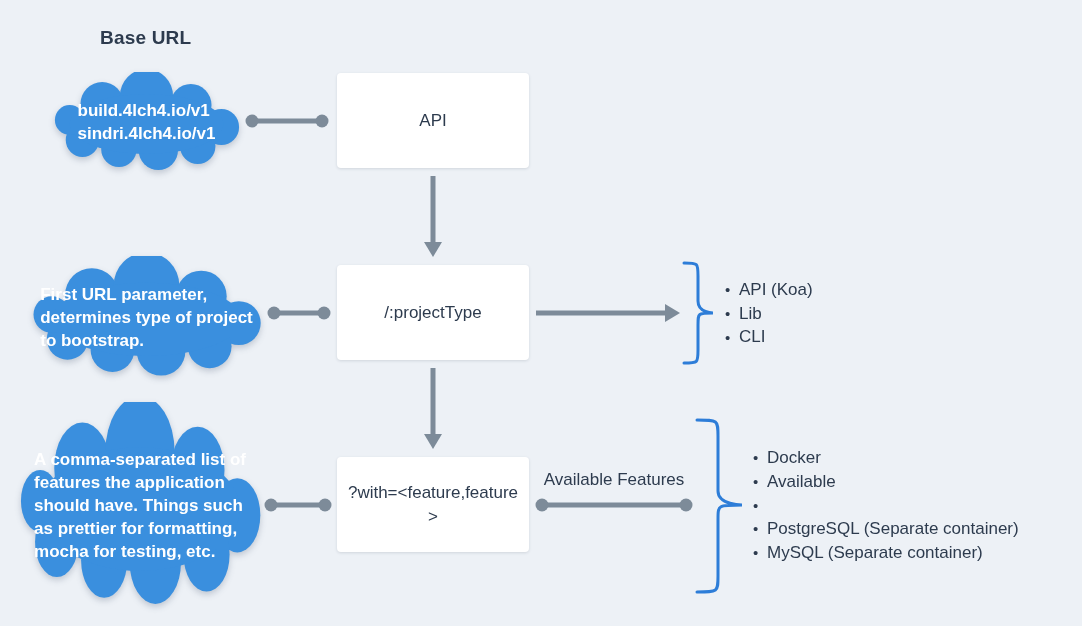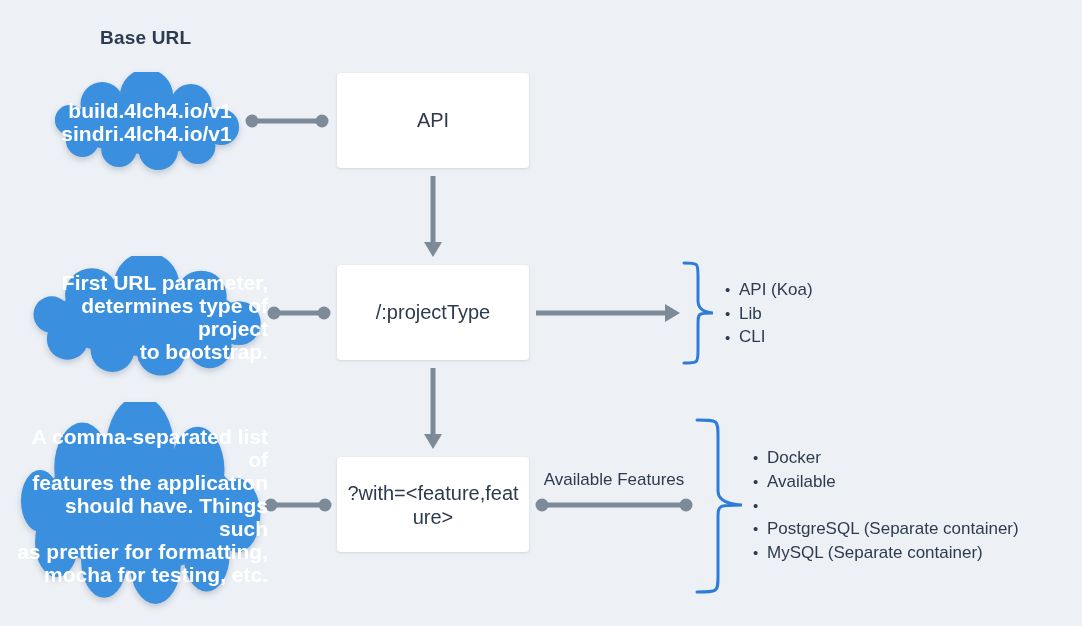--- a/index.html
+++ b/index.html
@@ -23,31 +23,31 @@
     position:absolute;left:0;top:0;
     pointer-events:none;
   }
   .cloud{
     position:absolute;
     filter:drop-shadow(0 3px 3px rgba(30,50,80,.22));
   }
   .cloud-text{
     position:absolute;
     display:flex;align-items:center;justify-content:center;
-    text-align:right;
-    color:#ffffff;font-weight:700;font-size:21px;line-height:23px;
+    text-align:left;
+    color:#ffffff;font-weight:700;font-size:17px;line-height:23px;
     white-space:pre-line;
   }
   .node{
     position:absolute;
     width:192px;height:95px;
     background:#ffffff;border-radius:4px;
     box-shadow:0 1px 3px rgba(45,59,78,.15);
     display:flex;align-items:center;justify-content:center;
-    font-size:20px;color:#2d3b4e;text-align:center;
+    font-size:17px;color:#2d3b4e;text-align:center;
   }
   .node .wrap{
     width:176px;word-break:break-all;line-height:24px;
   }
   .edge-label{
     position:absolute;
     font-size:17px;color:#2d3b4e;text-align:center;
   }
   .bullet-list{
     position:absolute;

